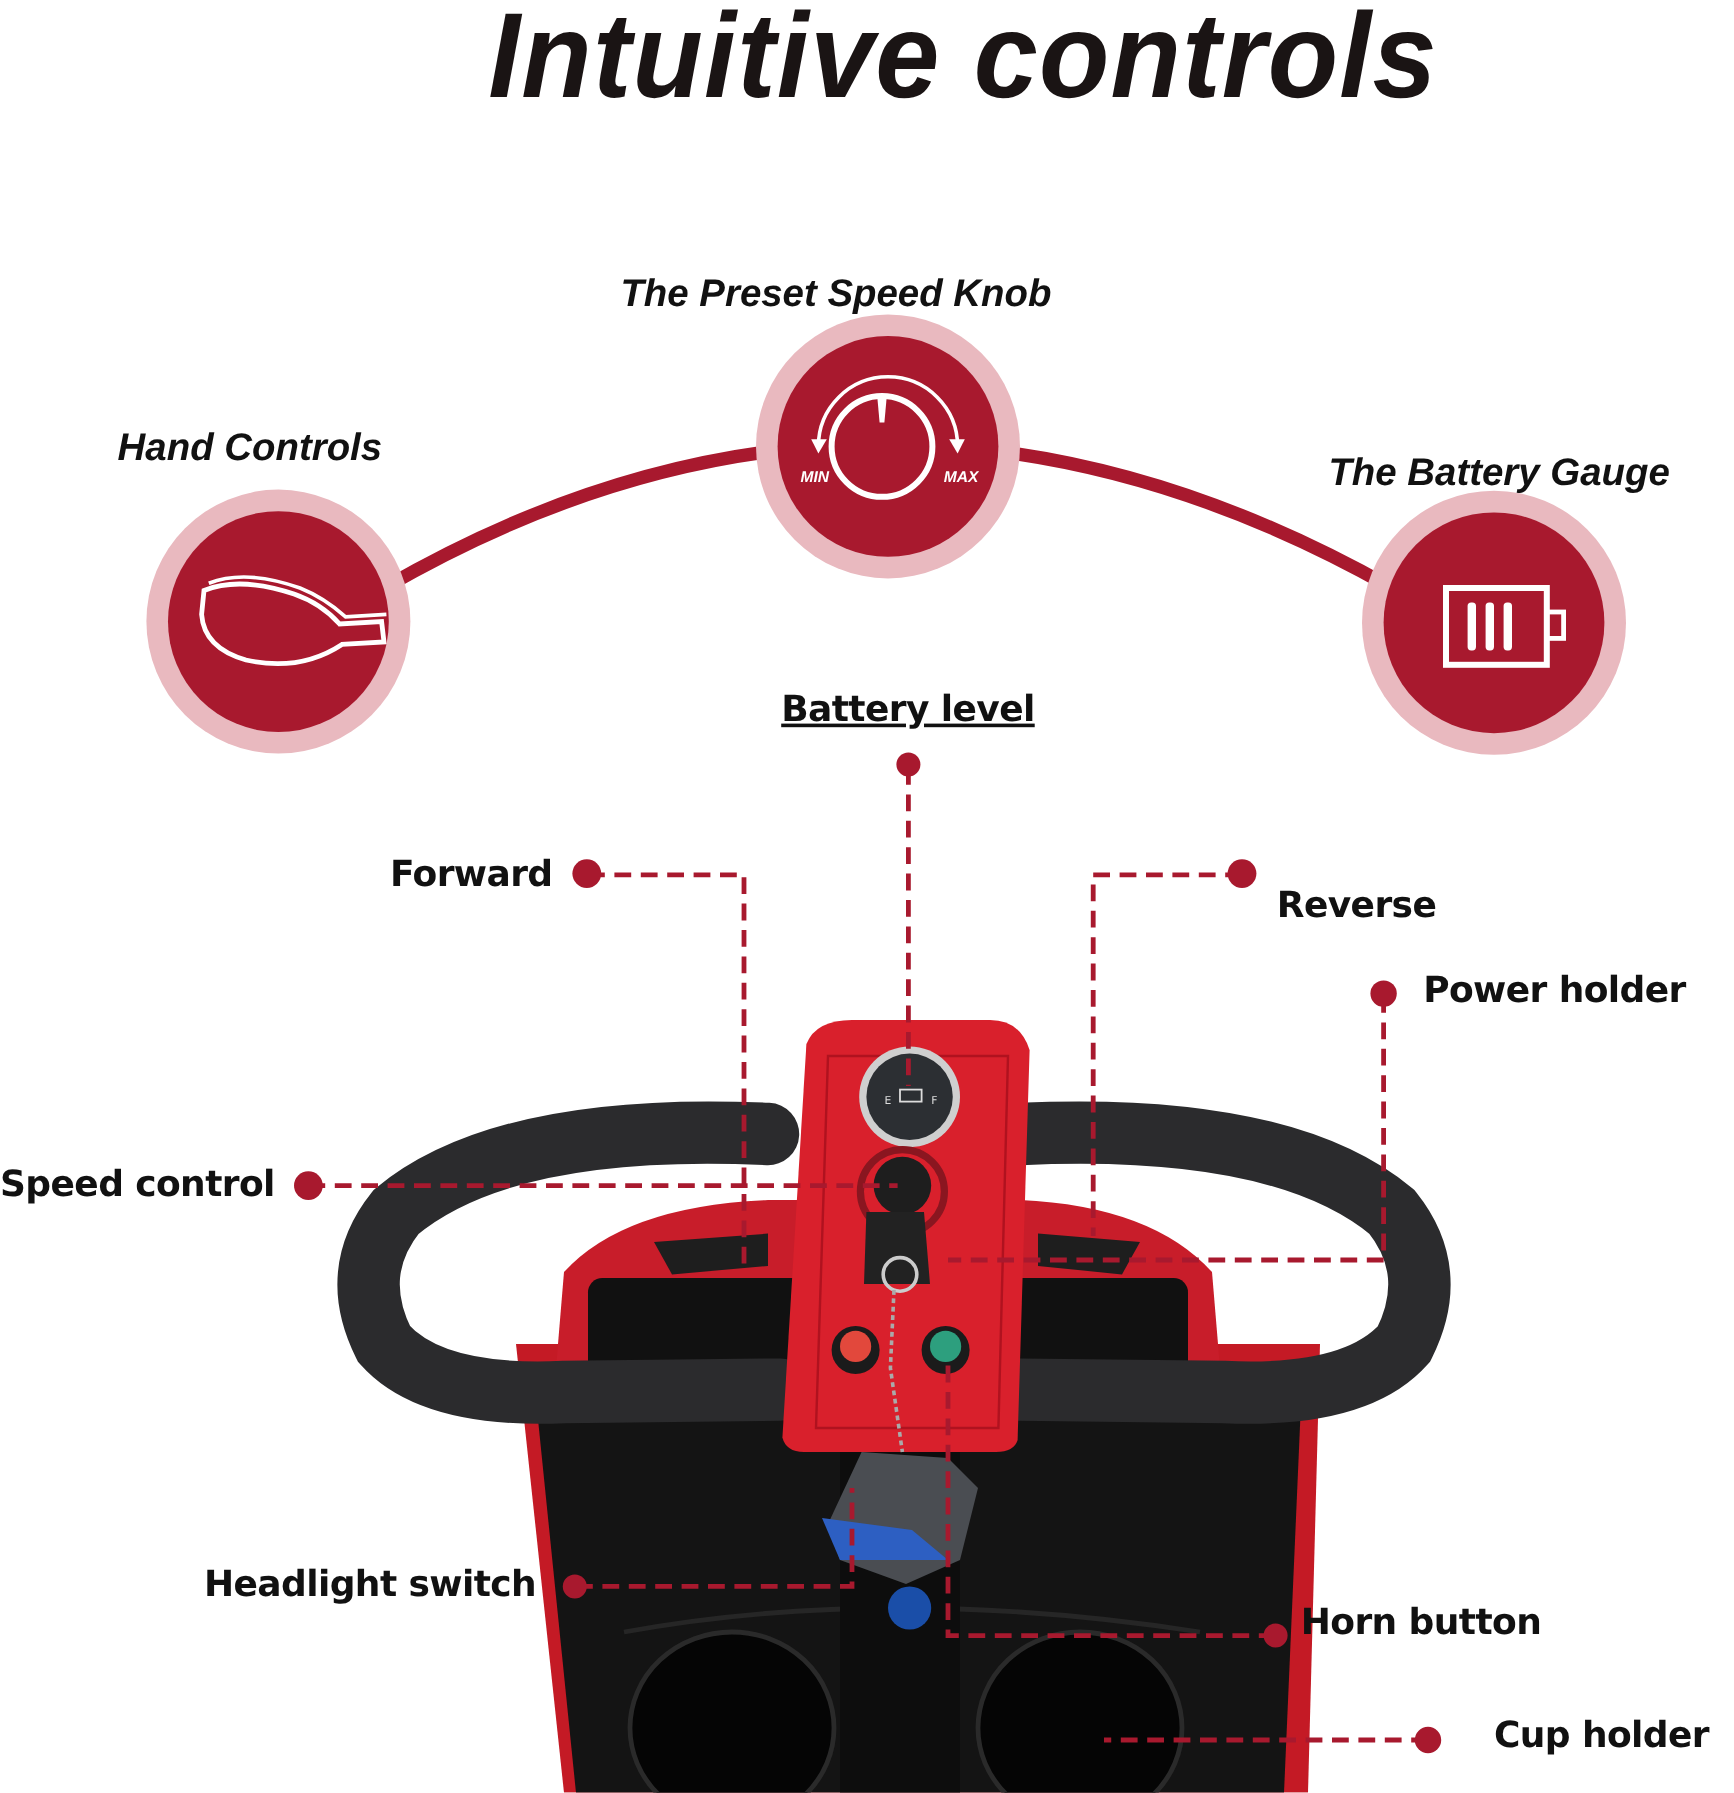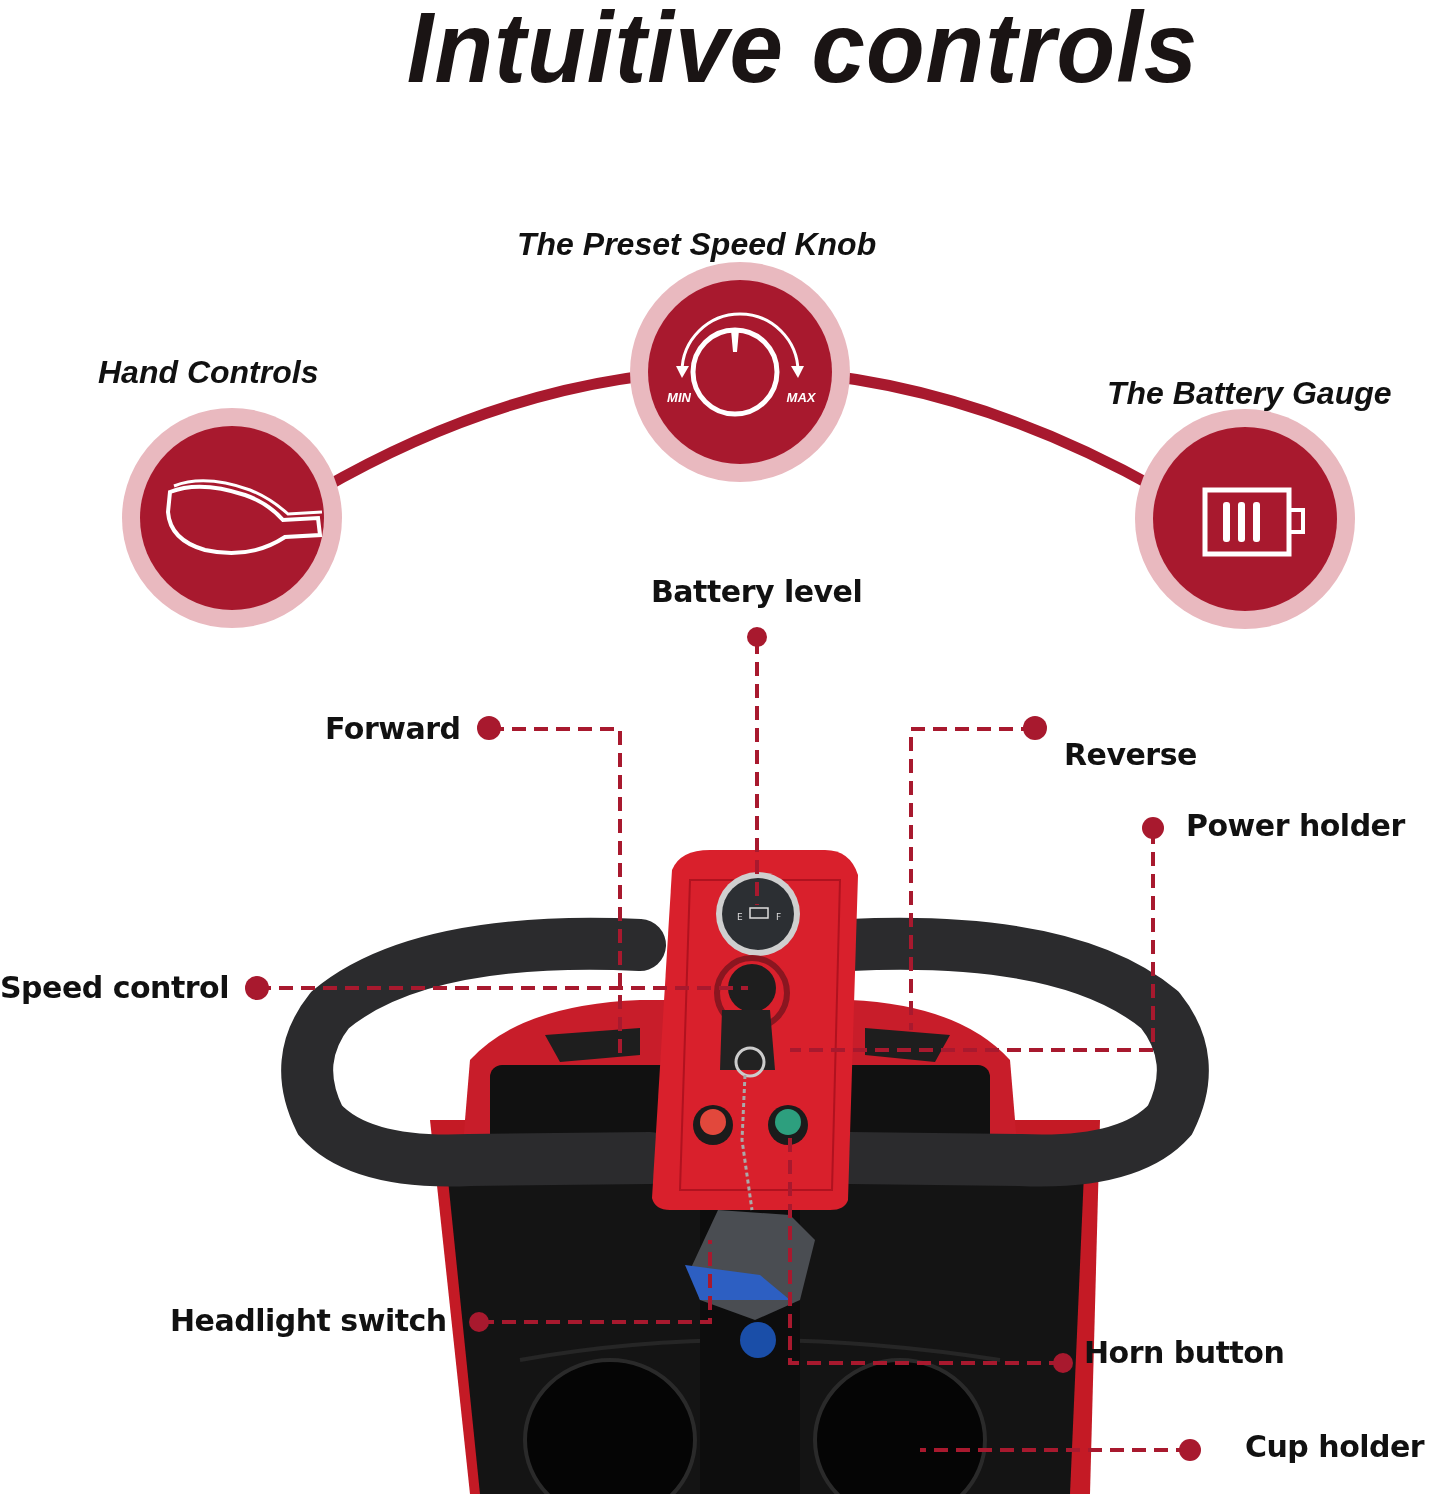--- a/index.html
+++ b/index.html
@@ -113,20 +113,20 @@
     <circle cx="479" cy="1322" r="10"></circle>
     <circle cx="1063" cy="1363" r="10"></circle>
     <circle cx="1190" cy="1450" r="11"></circle>
   </g>
 </svg>
 
 <div class="abs feat-label" style="left:98px; top:354px;text-align:right;">Hand Controls</div>
 <div class="abs feat-label" style="left:517px; top:226px;">The Preset Speed Knob</div>
 <div class="abs feat-label" style="left:1107px; top:351px;margin-top:24px;">The Battery Gauge</div>
 
-<div class="abs callout" style="left:651px; top:574px;">Battery level</div>
+<div class="abs callout" style="left:651px; top:574px;text-decoration:underline;">Battery level</div>
 <div class="abs callout" style="left:325px; top:711px;">Forward</div>
 <div class="abs callout" style="left:1064px; top:711px;margin-top:26px;">Reverse</div>
 <div class="abs callout" style="left:1186px; top:808px;">Power holder</div>
 <div class="abs callout" style="left:0px; top:970px;">Speed control</div>
 <div class="abs callout" style="left:170px; top:1303px;">Headlight switch</div>
 <div class="abs callout" style="left:1084px; top:1335px;">Horn button</div>
 <div class="abs callout" style="left:1214px; top:1429px;margin-left:31px;">Cup holder</div>
 
 </body></html>

